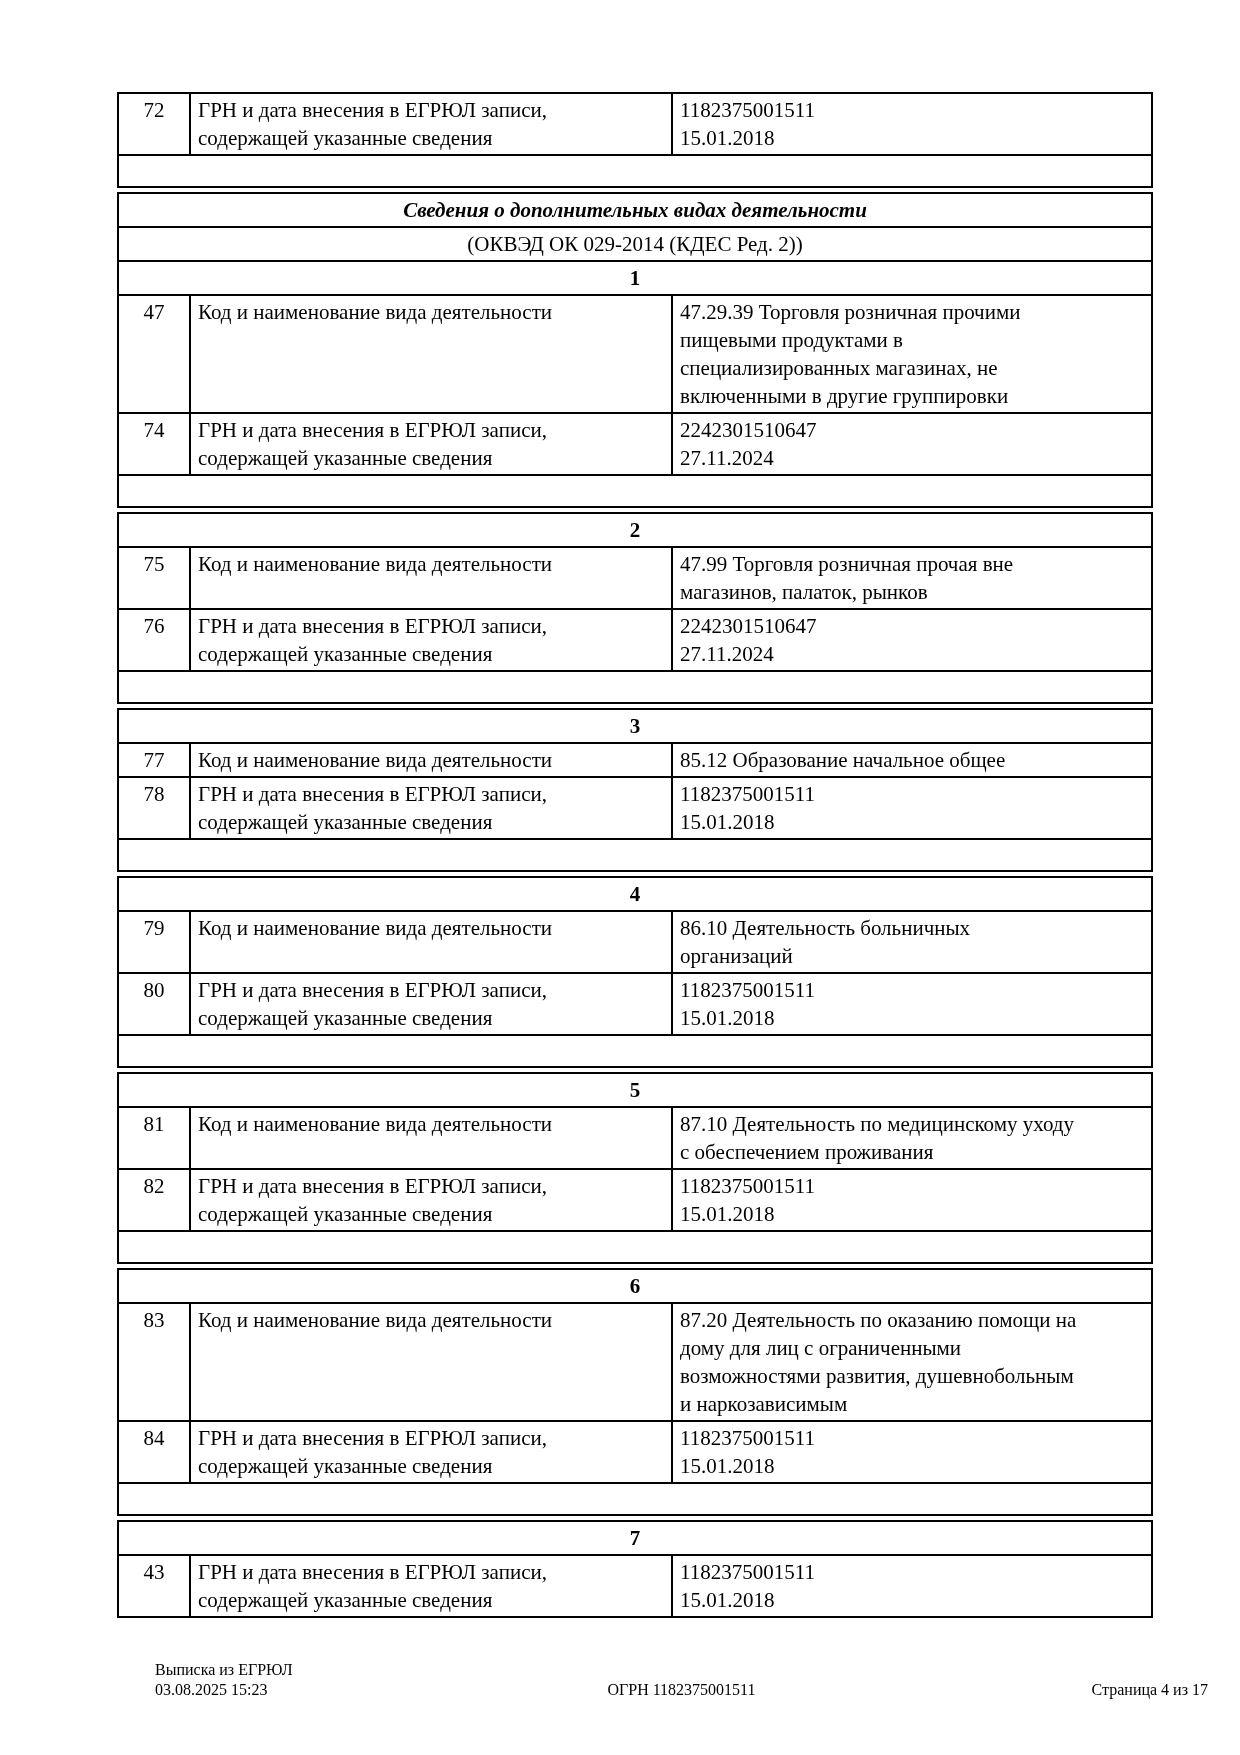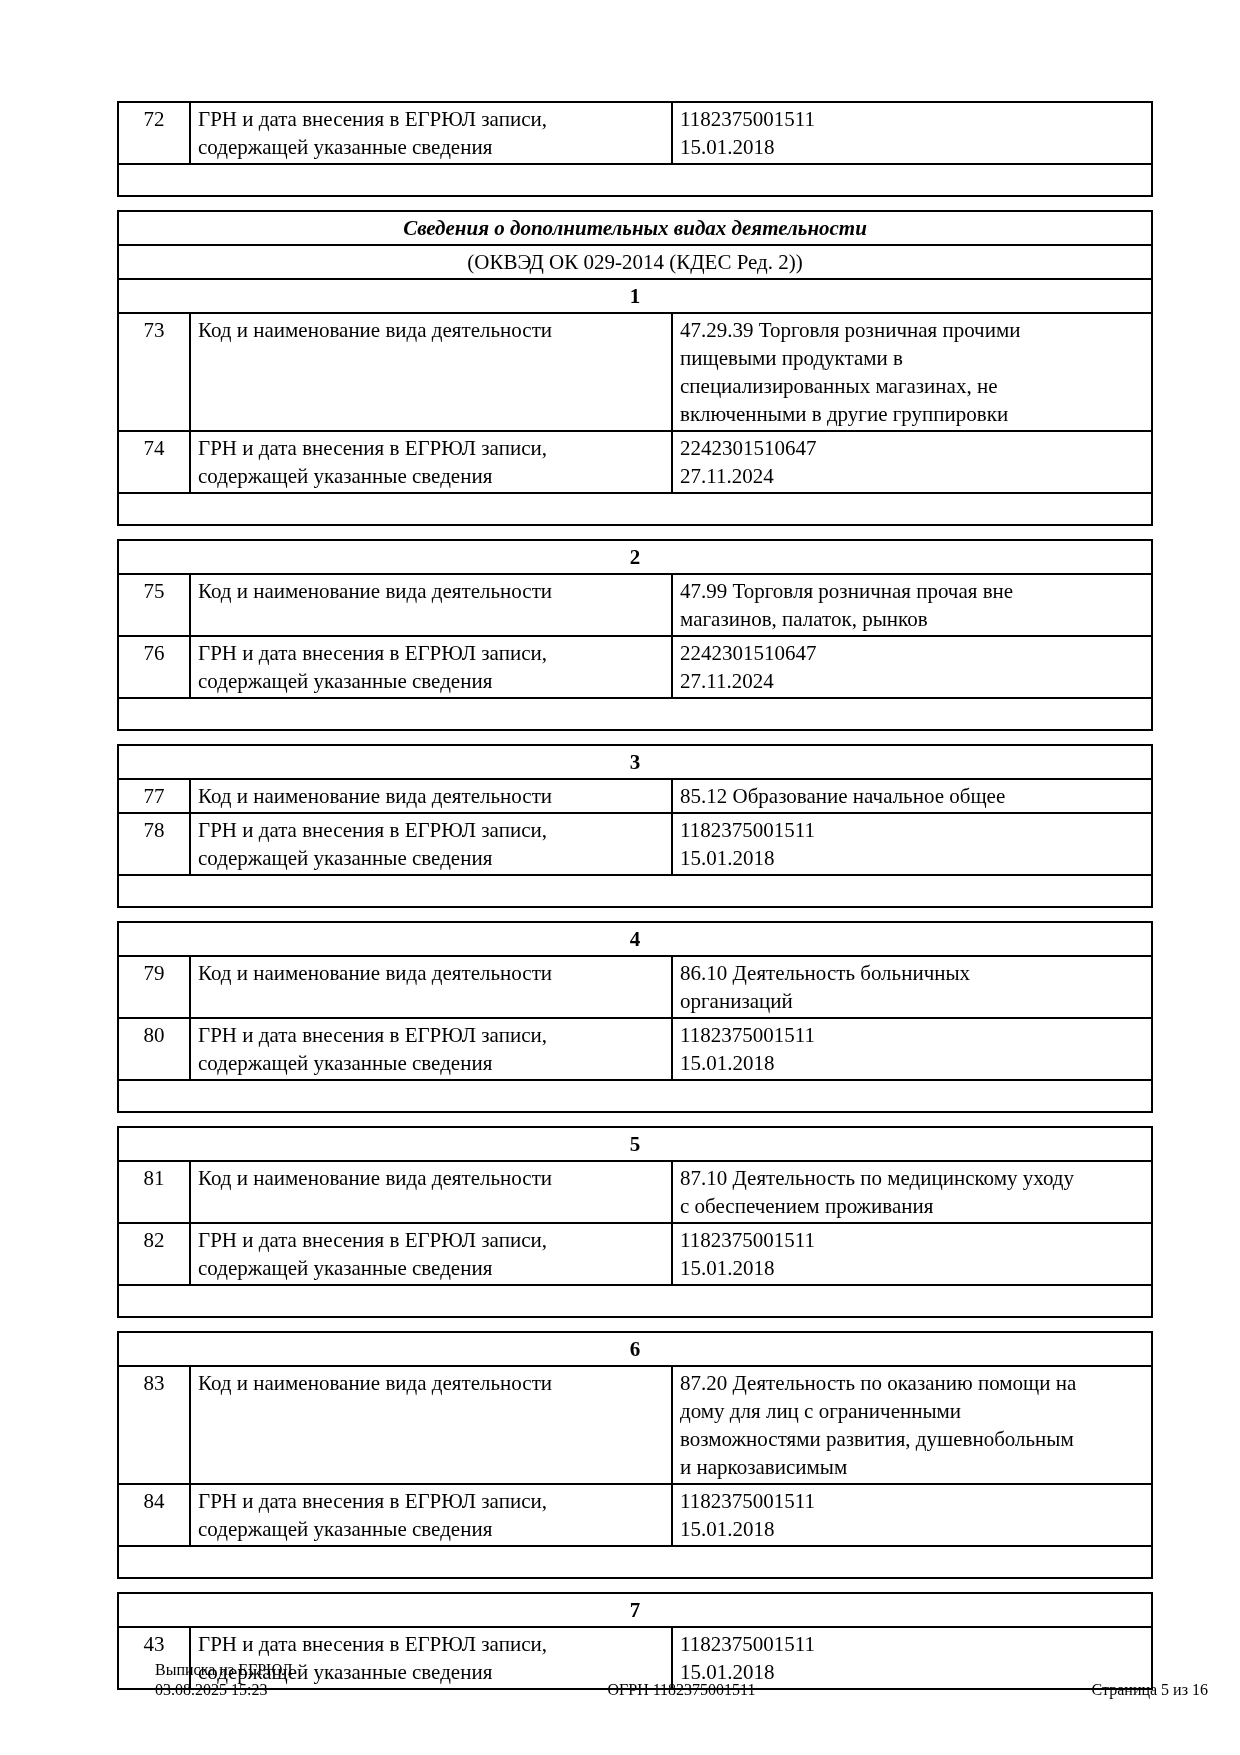--- a/index.html
+++ b/index.html
@@ -15,21 +15,21 @@
   .content {
     position: absolute;
     left: 117px;
     top: 88px;
     width: 1034px;
   }
   table.tbl {
     border-collapse: collapse;
     table-layout: fixed;
     width: 100%;
-    margin: 13px 0 3px 0;
+    margin: 4px 0 3px 0;
     padding-left: 24px;
   }
   table.tbl td {
     border: 2px solid #000000;
     font-size: 21px;
     line-height: 28px;
     vertical-align: top;
     padding: 2px 7px;
     white-space: pre-line;
     overflow: hidden;
@@ -108,21 +108,21 @@
           <tr class="hdr">
         <td colspan="3">Сведения о дополнительных видах деятельности</td>
       </tr>
       <tr class="sub">
         <td colspan="3">(ОКВЭД ОК 029-2014 (КДЕС Ред. 2))</td>
       </tr>
       <tr class="sec">
         <td colspan="3">1</td>
       </tr>
       <tr>
-        <td class="num">73</td>
+        <td class="num">47</td>
         <td>Код и наименование вида деятельности</td>
         <td>47.29.39 Торговля розничная прочими
 пищевыми продуктами в
 специализированных магазинах, не
 включенными в другие группировки</td>
       </tr>
       <tr>
         <td class="num">74</td>
         <td>ГРН и дата внесения в ЕГРЮЛ записи,
 содержащей указанные сведения</td>
@@ -301,16 +301,16 @@
     </tbody>
       </table>
 
   </div>
 
   <div class="footer">
     <div>Выписка из ЕГРЮЛ</div>
     <div class="footer-line2">
       <span class="f-left">03.08.2025 15:23</span>
       <span class="f-center">ОГРН 1182375001511</span>
-      <span class="f-right">Страница 5 из 16</span>
+      <span class="f-right">Страница 4 из 17</span>
     </div>
   </div>
 </div>
 
 </body></html>

